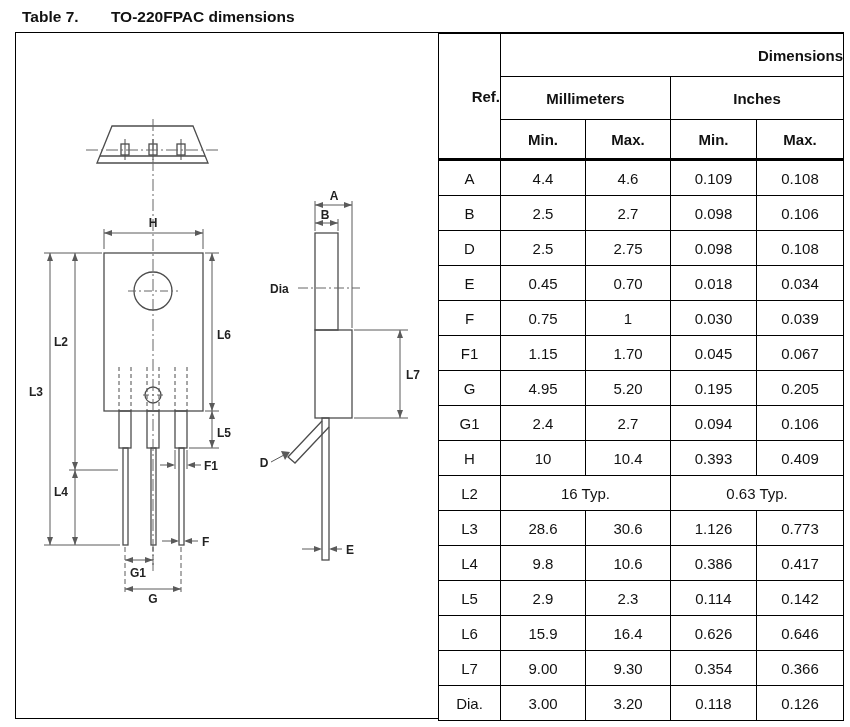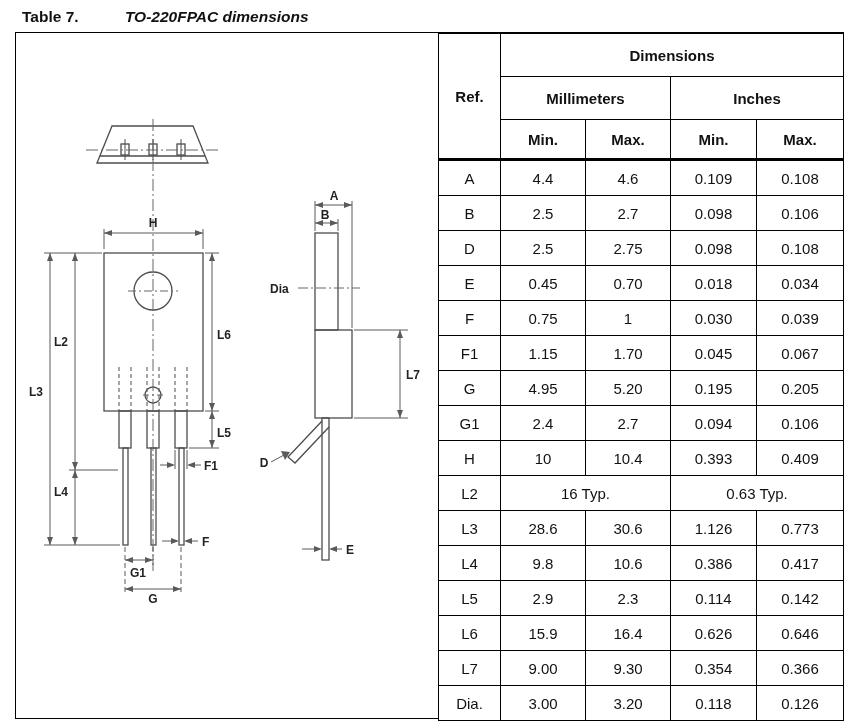--- a/index.html
+++ b/index.html
@@ -1,28 +1,28 @@
 <!DOCTYPE html>
 <html><head>
 <meta charset="utf-8">
 <style>
   html,body{margin:0;padding:0;background:#fff;}
   .page{position:relative;width:850px;height:727px;background:#fff;overflow:hidden;
         font-family:"Liberation Sans",sans-serif;color:#111;}
   .title{position:absolute;top:8px;left:22px;font-size:15.5px;font-weight:bold;white-space:nowrap;}
   .title .t-label{display:inline-block;}
-  .title .t-text{display:inline-block;margin-left:42px;font-style:italic;}
+  .title .t-text{display:inline-block;margin-left:28px;}
   .box{position:absolute;left:15px;top:32px;width:829px;height:687px;border:1.5px solid #000;box-sizing:border-box;}
   .drawing-wrap{position:absolute;left:0;top:0;width:424px;height:684px;}
   svg text{font-family:"Liberation Sans",sans-serif;font-size:12px;font-weight:bold;fill:#222;}
   .dims-table{position:absolute;left:422px;top:0;width:405px;border-collapse:collapse;table-layout:fixed;background:#fff;}
   .dims-table th,.dims-table td{border:1px solid #000;text-align:center;vertical-align:middle;
         font-size:15px;padding:0;color:#111;overflow:hidden;}
   .dims-table th{font-weight:bold;}
-  .dims-table thead tr.h1 th{height:42px;}
+  .dims-table thead tr.h1 th{height:42px;text-align:right;}
   .dims-table thead tr.h2 th{height:42px;}
   .dims-table thead tr.h3 th{height:38px;}
   .dims-table tbody td{height:34px;font-weight:normal;}
   .dims-table tbody tr.first td{border-top:3px solid #000;}
 </style>
 </head>
 <body>
 
 <div class="page">
 

